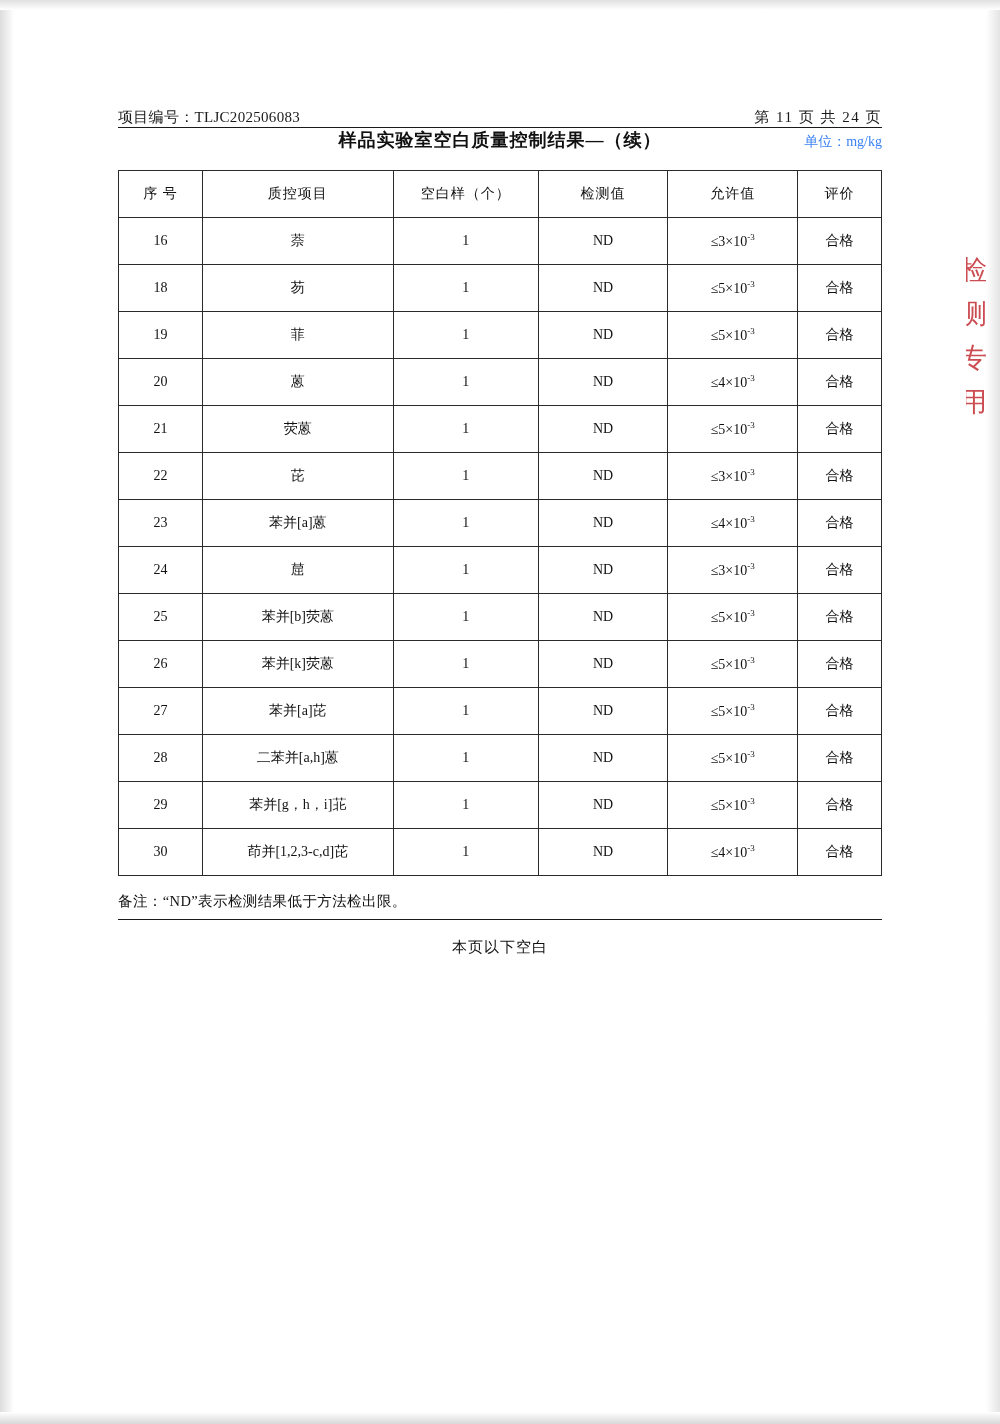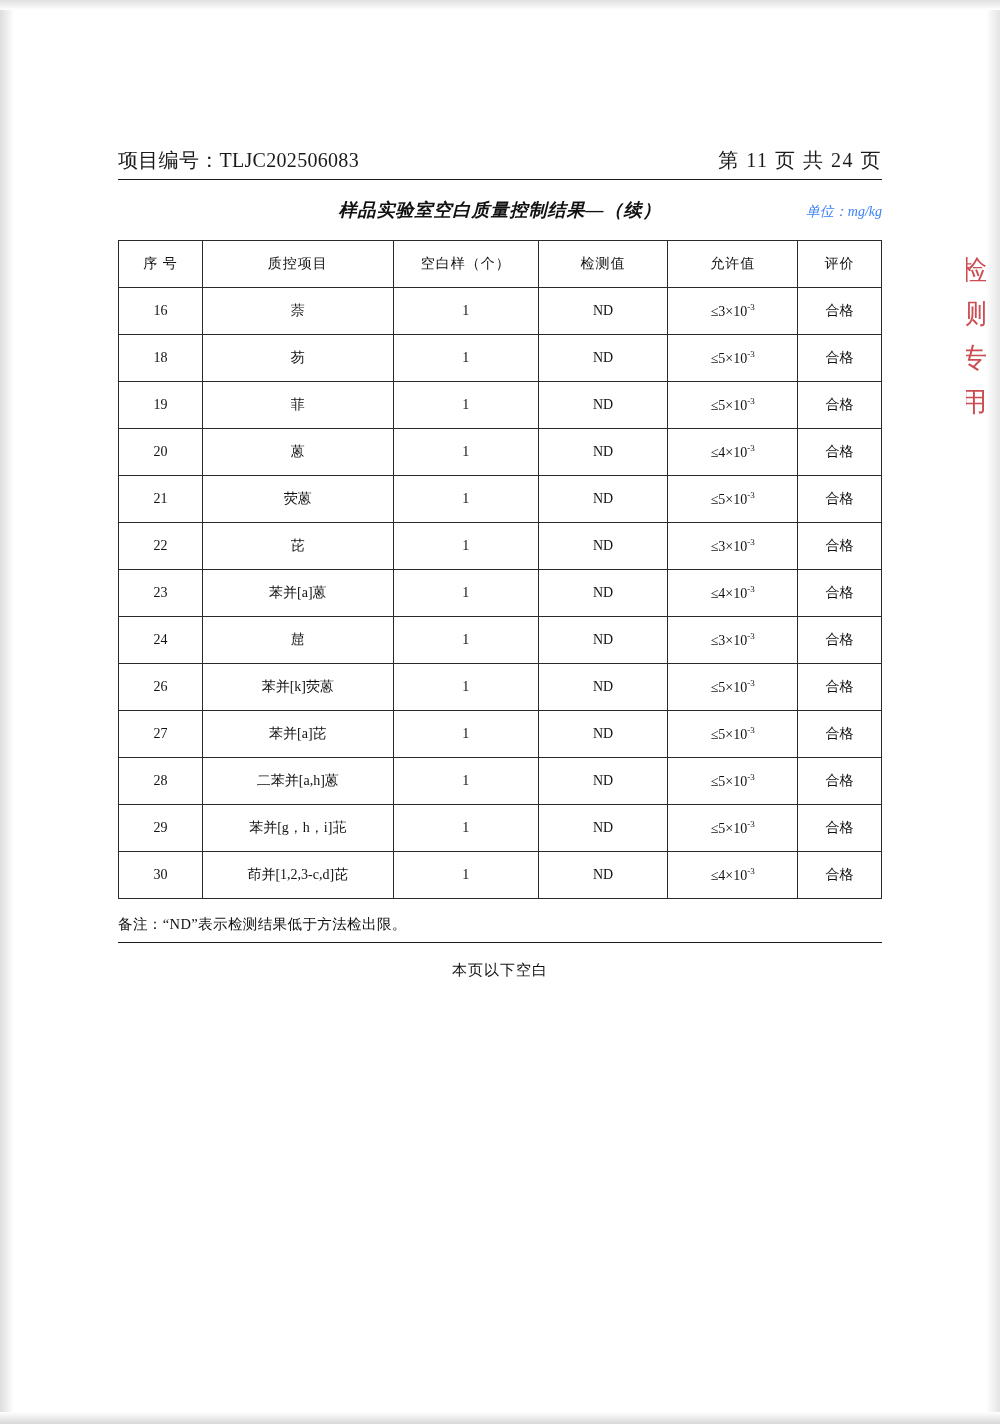--- a/index.html
+++ b/index.html
@@ -48,35 +48,31 @@
     position: absolute;
     left: 118px;
     top: 108px;
     width: 764px;
   }
 
   .header-row {
     display: flex;
     justify-content: space-between;
     align-items: flex-end;
-    font-size: 20px;
+    font-size: 15px;
     color: #1a1a1a;
-    padding-bottom: 5px;
     border-bottom: 1.5px solid #1a1a1a;
     letter-spacing: 0.3px;
-    margin-top: 39px;
   }
   .header-left { white-space: nowrap; }
   .header-right { white-space: nowrap; letter-spacing: 1.5px; }
 
   .title-row {
     position: relative;
-    margin-top: 18px;
     height: 30px;
-    font-style: italic;
   }
   .doc-title {
     text-align: center;
     font-size: 18px;
     font-weight: bold;
     color: #111;
     letter-spacing: 1px;
   }
   .unit-label {
     position: absolute;
@@ -259,20 +255,28 @@
           </tr>
           <tr>
             <td>24</td>
             <td>䓛</td>
             <td>1</td>
             <td>ND</td>
             <td><span>≤3×10</span><sup>-3</sup></td>
             <td>合格</td>
           </tr>
           <tr>
+            <td>25</td>
+            <td>苯并[b]荧蒽</td>
+            <td>1</td>
+            <td>ND</td>
+            <td><span>≤5×10</span><sup>-3</sup></td>
+            <td>合格</td>
+          </tr>
+          <tr>
             <td>26</td>
             <td>苯并[k]荧蒽</td>
             <td>1</td>
             <td>ND</td>
             <td><span>≤5×10</span><sup>-3</sup></td>
             <td>合格</td>
           </tr>
           <tr>
             <td>27</td>
             <td>苯并[a]芘</td>

